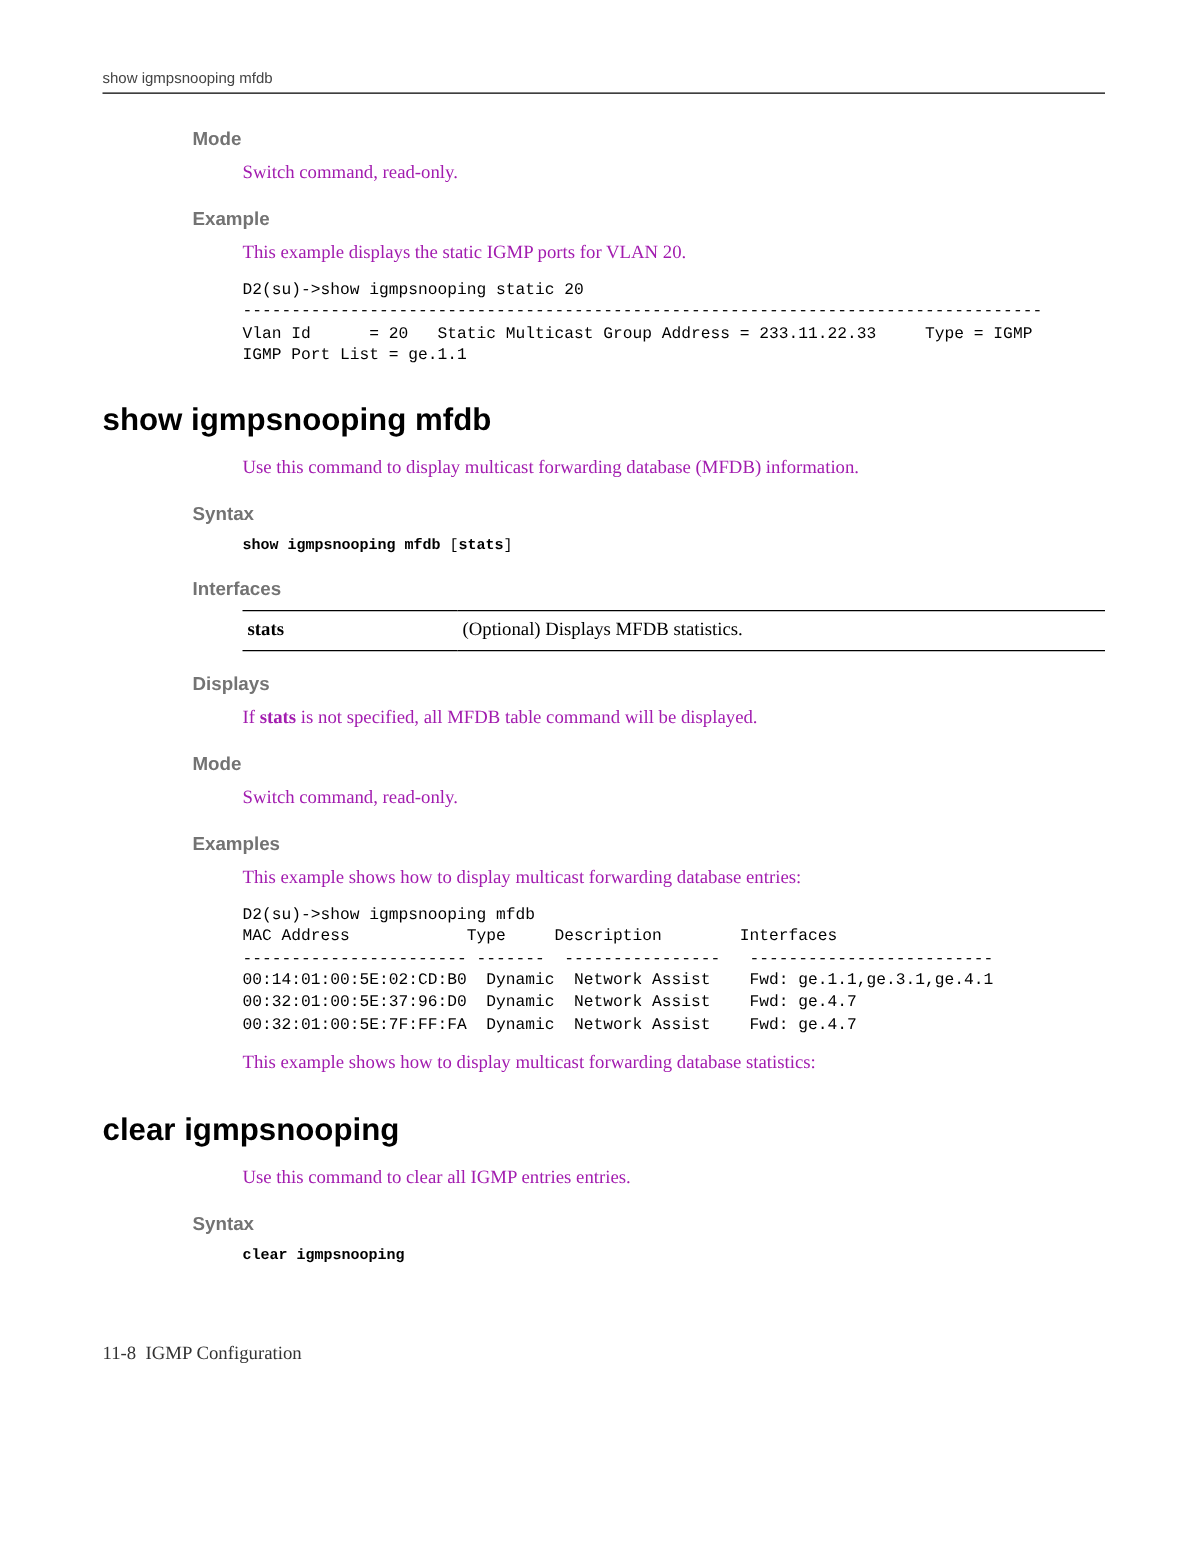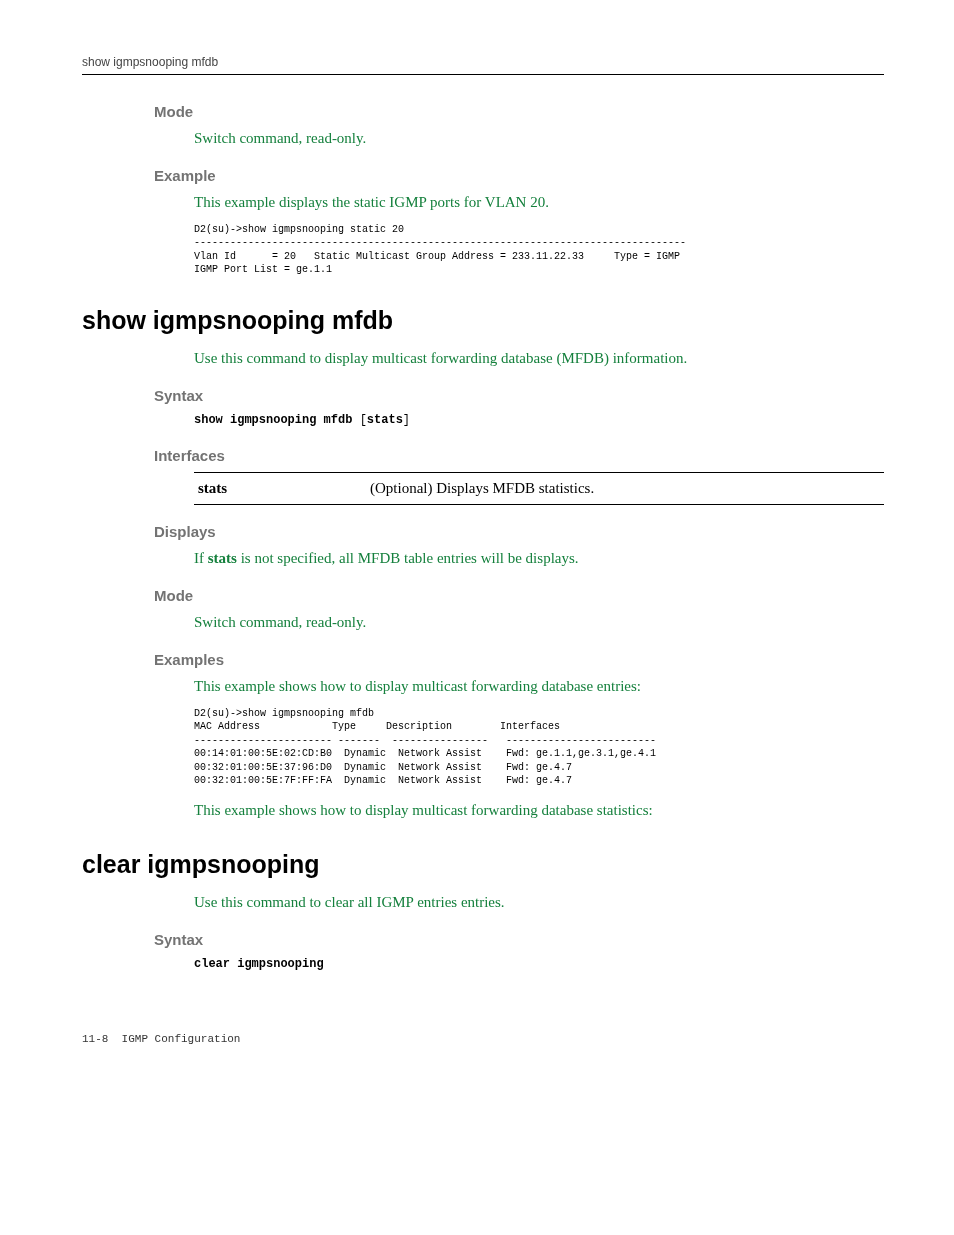--- a/index.html
+++ b/index.html
@@ -32,25 +32,25 @@
   }
   h3.sub-title {
     font-family: Arial, Helvetica, sans-serif;
     font-weight: bold;
     font-size: 15px;
     color: #737373;
     margin: 16px 0 6px 72px;
   }
   p.body-text {
     margin: 6px 0 10px 0;
-    color: #15803d;
+    color: #a21caf;
   }
   pre.code {
     font-family: "Courier New", Courier, monospace;
-    font-size: 10px;
+    font-size: 13px;
     line-height: 1.35;
     margin: 4px 0 12px 0;
     white-space: pre;
     color: #000;
   }
   pre.syntax {
     font-family: "Courier New", Courier, monospace;
     font-size: 12px;
     font-weight: bold;
     margin: 4px 0 10px 0;
@@ -69,22 +69,22 @@
     padding: 5px 8px 5px 4px;
     font-size: 15px;
     vertical-align: top;
   }
   table.param td.pname {
     width: 160px;
     font-weight: bold;
   }
   .bold { font-weight: bold; }
   .footer {
-    font-family: Liberation Mono, monospace;
-    font-size: 11px;
+    font-family: Liberation Serif, serif;
+    font-size: 15px;
     color: #333;
     margin-top: 60px;
   }
 </style>
 </head>
 <body>
 
 <div class="running-head">show igmpsnooping mfdb</div>
 
 <h3 class="sub-title">Mode</h3>
@@ -118,21 +118,21 @@
         <tr>
       <td class="pname">stats</td>
       <td>(Optional) Displays MFDB statistics.</td>
     </tr>
   </tbody>
     </table>
 </div>
 
 <h3 class="sub-title">Displays</h3>
 <div class="content-indent">
-  <p class="body-text"><span>If </span><span class="bold">stats</span><span> is not specified, all MFDB table entries will be displays.</span></p>
+  <p class="body-text"><span>If </span><span class="bold">stats</span><span> is not specified, all MFDB table command will be displayed.</span></p>
 </div>
 
 <h3 class="sub-title">Mode</h3>
 <div class="content-indent">
   <p class="body-text">Switch command, read-only.</p>
 </div>
 
 <h3 class="sub-title">Examples</h3>
 <div class="content-indent">
   <p class="body-text">This example shows how to display multicast forwarding database entries:</p>

